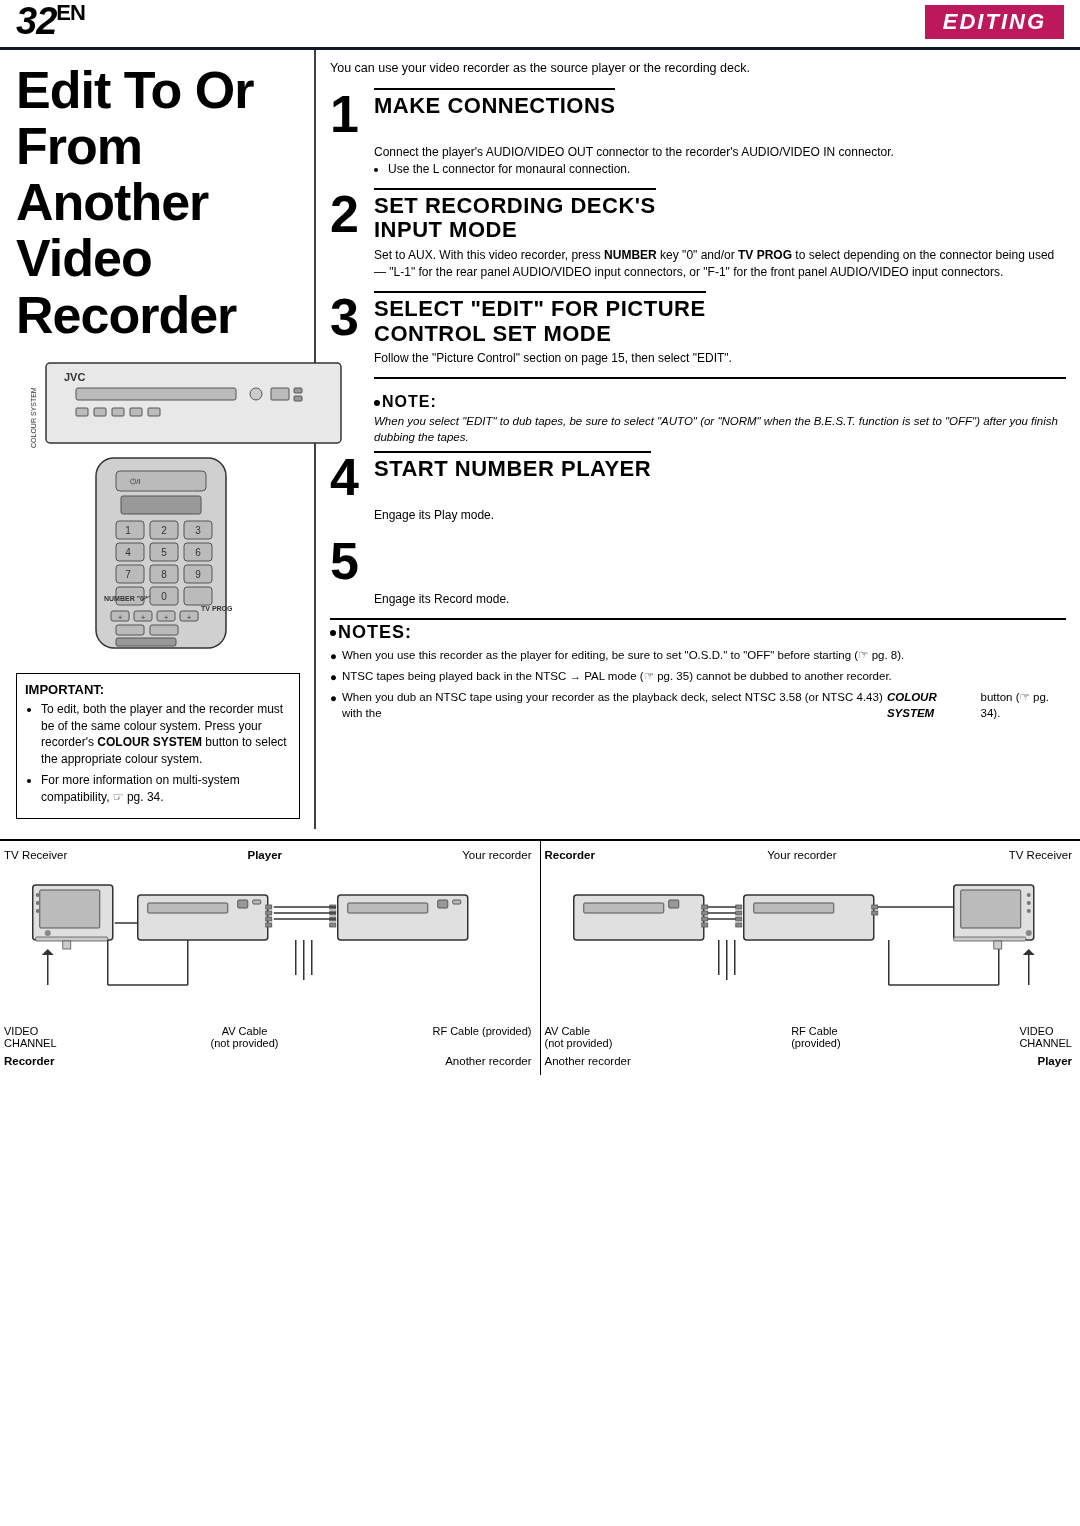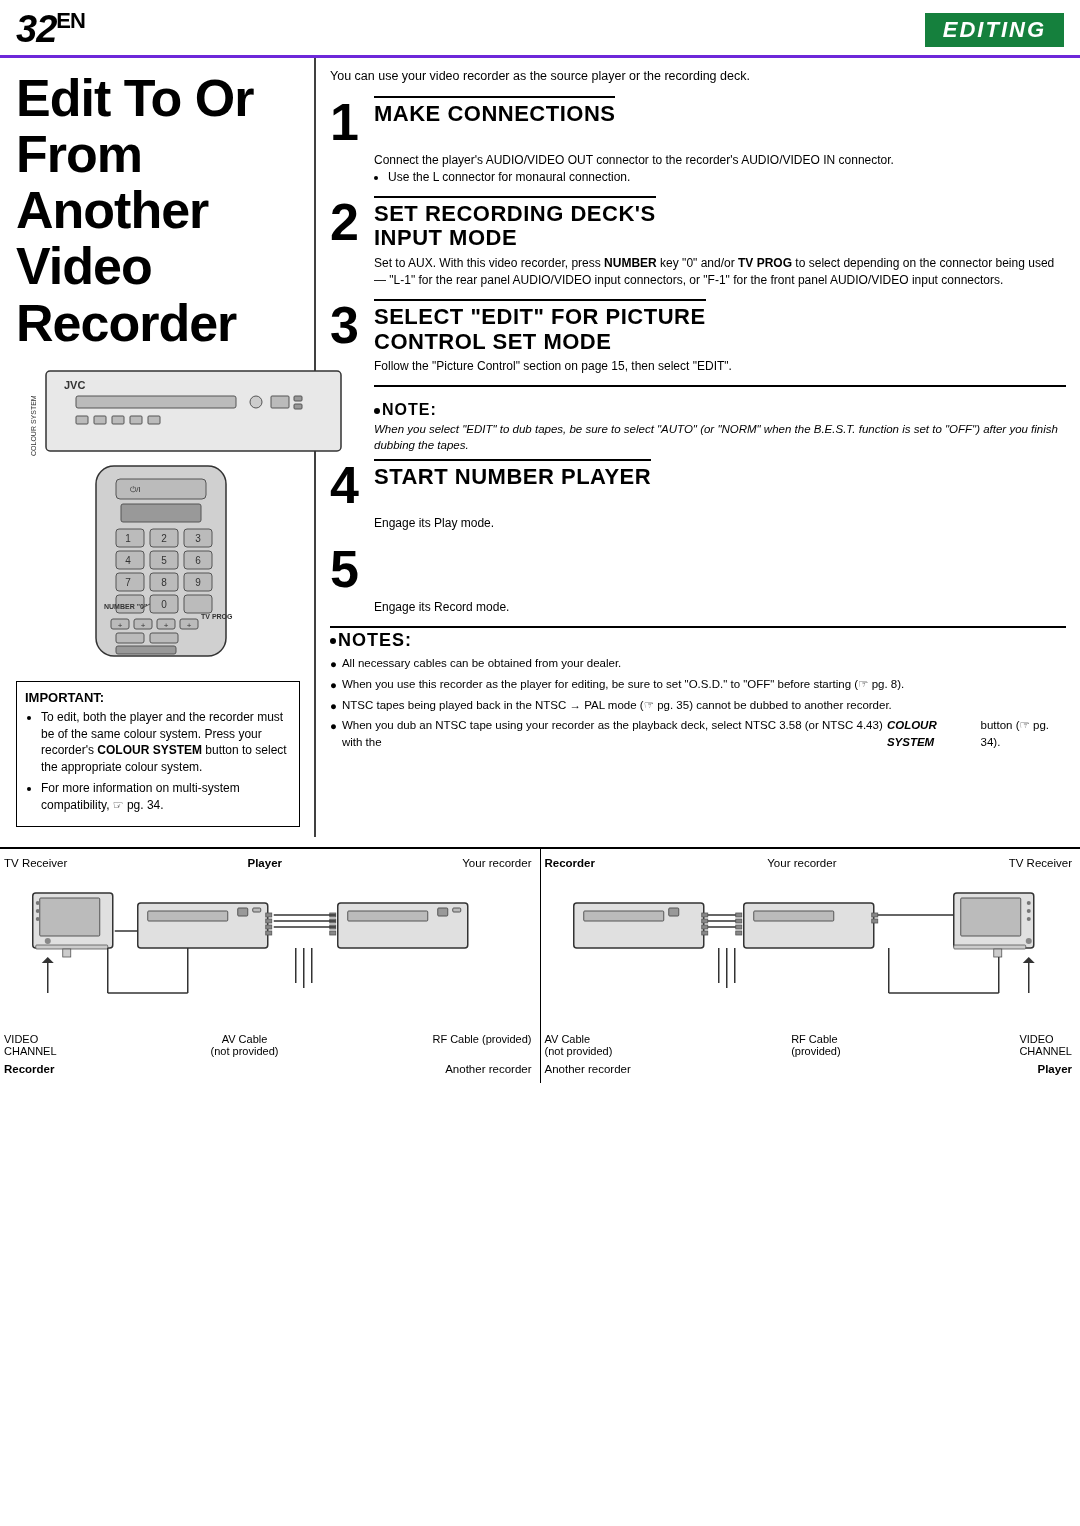--- a/index.html
+++ b/index.html
@@ -11,36 +11,36 @@
       font-size: 13px;
       color: #000;
       position: relative;
     }
 
     
     .header {
       display: flex;
       align-items: center;
       justify-content: space-between;
-      padding: 8px 16px 4px 16px;
-      border-bottom: 3px solid #6d28d9;
+      padding: 0 16px 4px 16px;
+      border-bottom: 3px solid #0f172a;
     }
     .page-number {
       font-size: 38px;
       font-weight: bold;
       font-style: italic;
       letter-spacing: -1px;
     }
     .page-number span.en {
       font-size: 22px;
       font-style: normal;
       vertical-align: super;
     }
     .editing-badge {
-      background: #15803d;
+      background: #be185d;
       color: #fff;
       font-size: 22px;
       font-weight: bold;
       font-style: italic;
       padding: 4px 18px;
       letter-spacing: 2px;
     }
 
     
     .main-content {
@@ -396,21 +396,20 @@
         <div class="section-number">5</div>
       </div>
       <div class="section-body">Engage its Record mode.</div>
     </div>
 
     <div class="notes-section">
       <div class="notes-section-title">
         <span class="note-dot" style="display:inline-block;width:6px;height:6px;background:#000;border-radius:50%;margin-right:2px;vertical-align:middle;"></span>NOTES:
       </div>
       <ul class="notes-list">
-        <li>All necessary cables can be obtained from your dealer.</li>
         <li>When you use this recorder as the player for editing, be sure to set "O.S.D." to "OFF" before starting (☞ pg. 8).</li>
         <li>NTSC tapes being played back in the NTSC → PAL mode (☞ pg. 35) cannot be dubbed to another recorder.</li>
         <li>When you dub an NTSC tape using your recorder as the playback deck, select NTSC 3.58 (or NTSC 4.43) with the <strong><em>COLOUR SYSTEM</em></strong> button (☞ pg. 34).</li>
       </ul>
     </div>
   </div>
 </div>
 
 <div class="bottom-diagrams">
 

